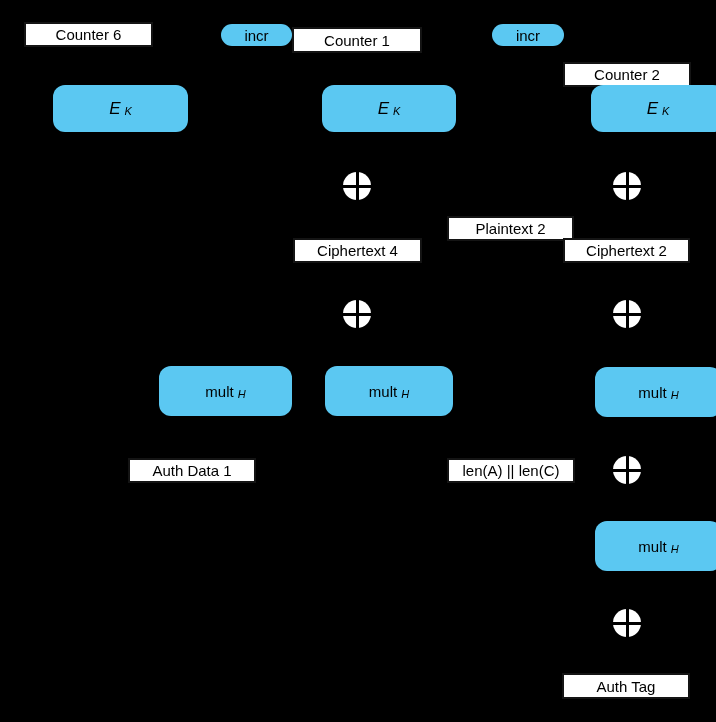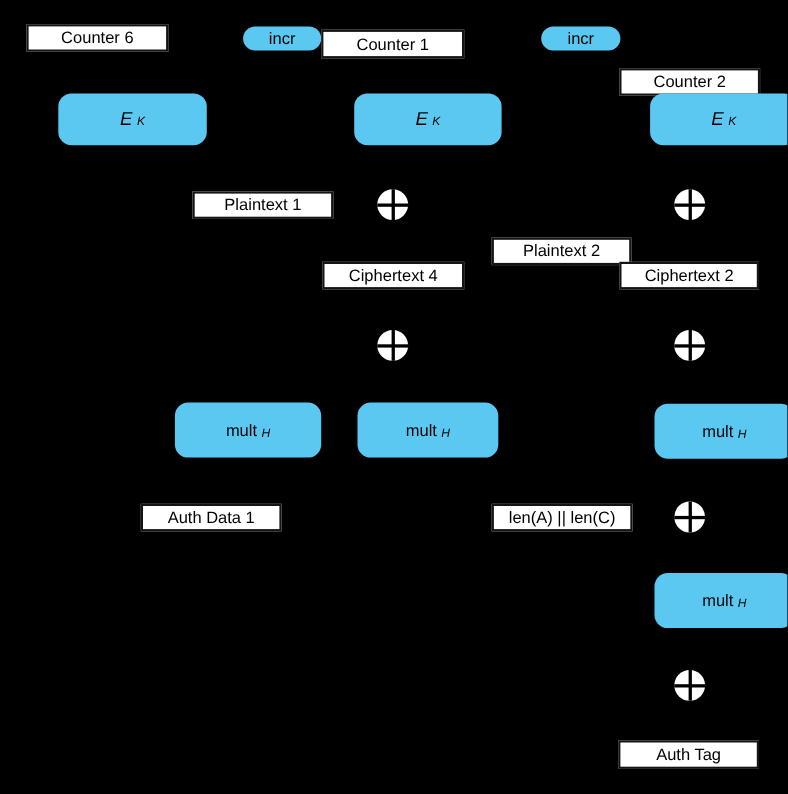--- a/index.html
+++ b/index.html
@@ -94,21 +94,20 @@
   </div>
   <div class="bbox" style="left:290px; top:85px; width:134px; height:47px;">
     <span class="main-i">E</span>
       <span class="sub-i">K</span>
   </div>
   <div class="bbox" style="left:559px; top:85px; width:134px; height:47px;">
     <span class="main-i">E</span>
       <span class="sub-i">K</span>
   </div>
 
-  <div class="wbox" style="left:175px; top:174px; width:128px; height:25px;">Plaintext 1</div>
   <div class="xor" style="left:343px; top:172px;"></div>
   <div class="wbox" style="left:447px; top:174px; width:127px; height:25px;margin-top:42px;">Plaintext 2</div>
   <div class="xor" style="left:613px; top:172px;"></div>
 
   <div class="wbox" style="left:293px; top:238px; width:129px; height:25px;">Ciphertext 4</div>
   <div class="wbox" style="left:563px; top:238px; width:127px; height:25px;text-align:center;">Ciphertext 2</div>
 
   <div class="xor" style="left:343px; top:300px;"></div>
   <div class="xor" style="left:613px; top:300px;"></div>
 

